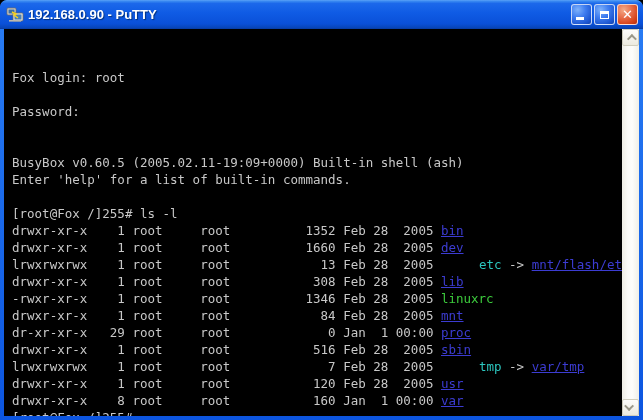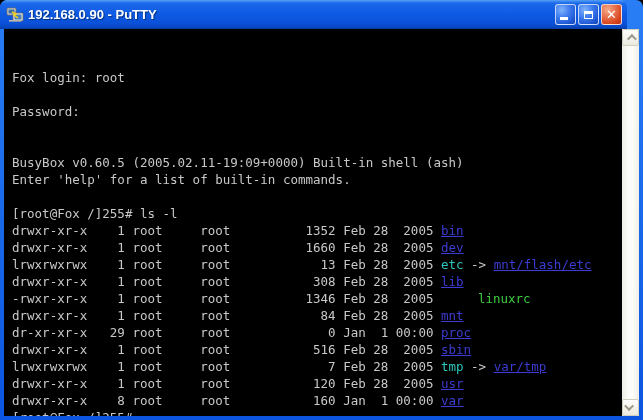--- a/index.html
+++ b/index.html
@@ -7,21 +7,21 @@
     position:relative;
     width:643px;height:420px;
     box-sizing:border-box;
     border-radius:7px 7px 0 0;
     background:linear-gradient(180deg,#2a7ef5,#0c55e0);
     overflow:hidden;
     font-family:"Liberation Sans",sans-serif;
   }
   
   .titlebar{
-    position:absolute;top:0;left:0;right:16px;height:29px;
+    position:absolute;top:0;left:0;right:0;height:29px;
     background:linear-gradient(180deg,#5ea3f7 0%,#3a8af1 4%,#1c68ea 12%,#0f5be4 45%,#0a50d8 82%,#0845b8 96%,#063a9f 100%);
     border-radius:7px 7px 0 0;
     display:flex;align-items:center;
     padding:0 5px 0 6px;box-sizing:border-box;
   }
   .app-icon{width:18px;height:16px;margin-right:4px;flex:0 0 auto;}
   .title-text{
     color:#fff;font-size:13px;font-weight:bold;
     text-shadow:1px 1px 1px #00317e;
     white-space:nowrap;flex:1 1 auto;
@@ -49,22 +49,22 @@
     overflow:hidden;
     padding:6px 0 0 8px;
     font-family:"DejaVu Sans Mono","Liberation Mono",monospace;
     font-size:12.5px;line-height:17px;
     color:var(--fg,#c8c8c8);
     white-space:pre;
   }
   .term-line{min-height:17px;}
   .c-fg{color:var(--fg,#c8c8c8);}
   .c-dir{color:var(--dir,#3c3cd2);text-decoration:underline;}
-  .c-link{color:var(--link,#2cc6be);}
-  .c-exec{color:var(--exec,#3ccb3c);margin-left:37px;}
+  .c-link{color:var(--link,#2cc6be);margin-left:38px;}
+  .c-exec{color:var(--exec,#3ccb3c);}
   
   .scrollbar{
     position:absolute;top:0;right:0;bottom:0;width:17px;
     background:linear-gradient(90deg,#eeede5 0%,#fbfbf8 35%,#fdfdfb 60%,#f0efe7 100%);
   }
   .sb-btn{
     position:absolute;left:0;width:17px;height:17px;
     background:linear-gradient(180deg,#fdfdfb,#eceadf);
     border:1px solid #d0cebe;border-radius:2px;
     box-sizing:border-box;

